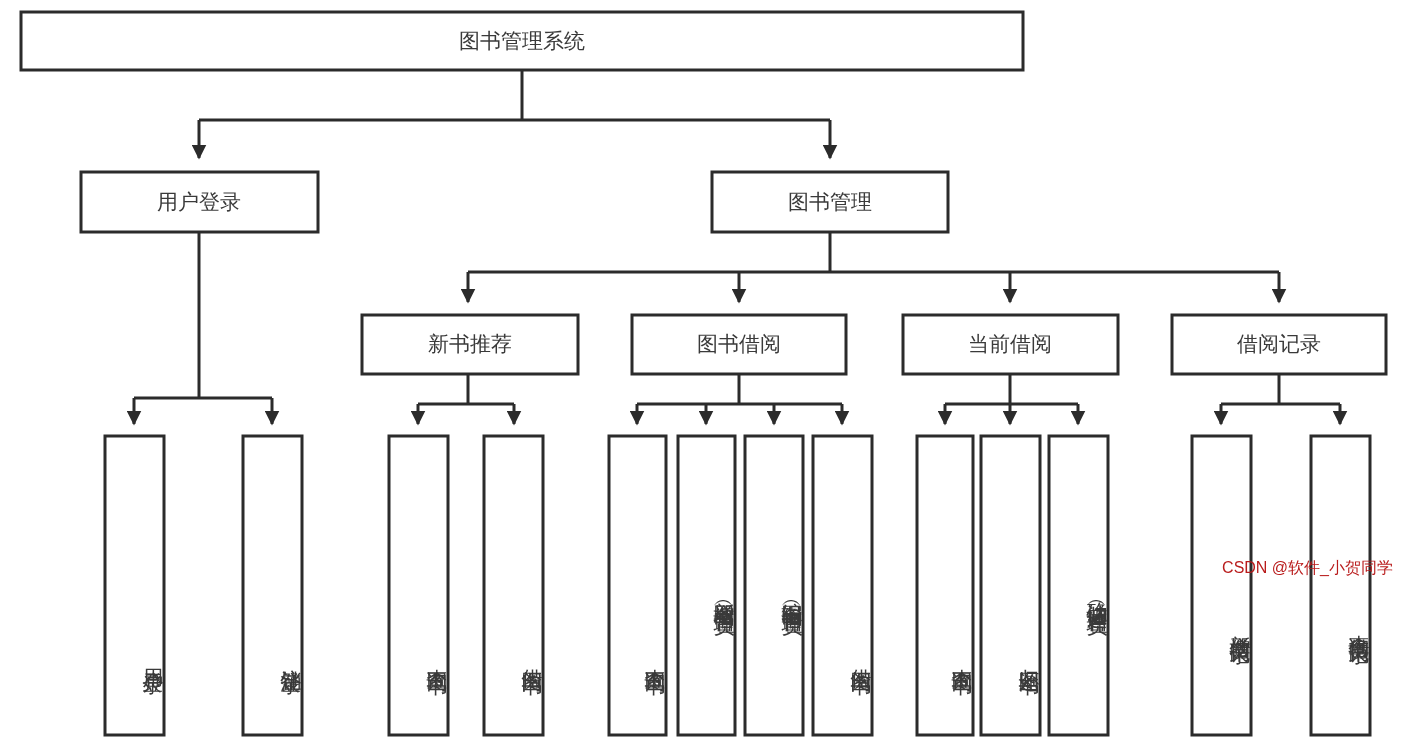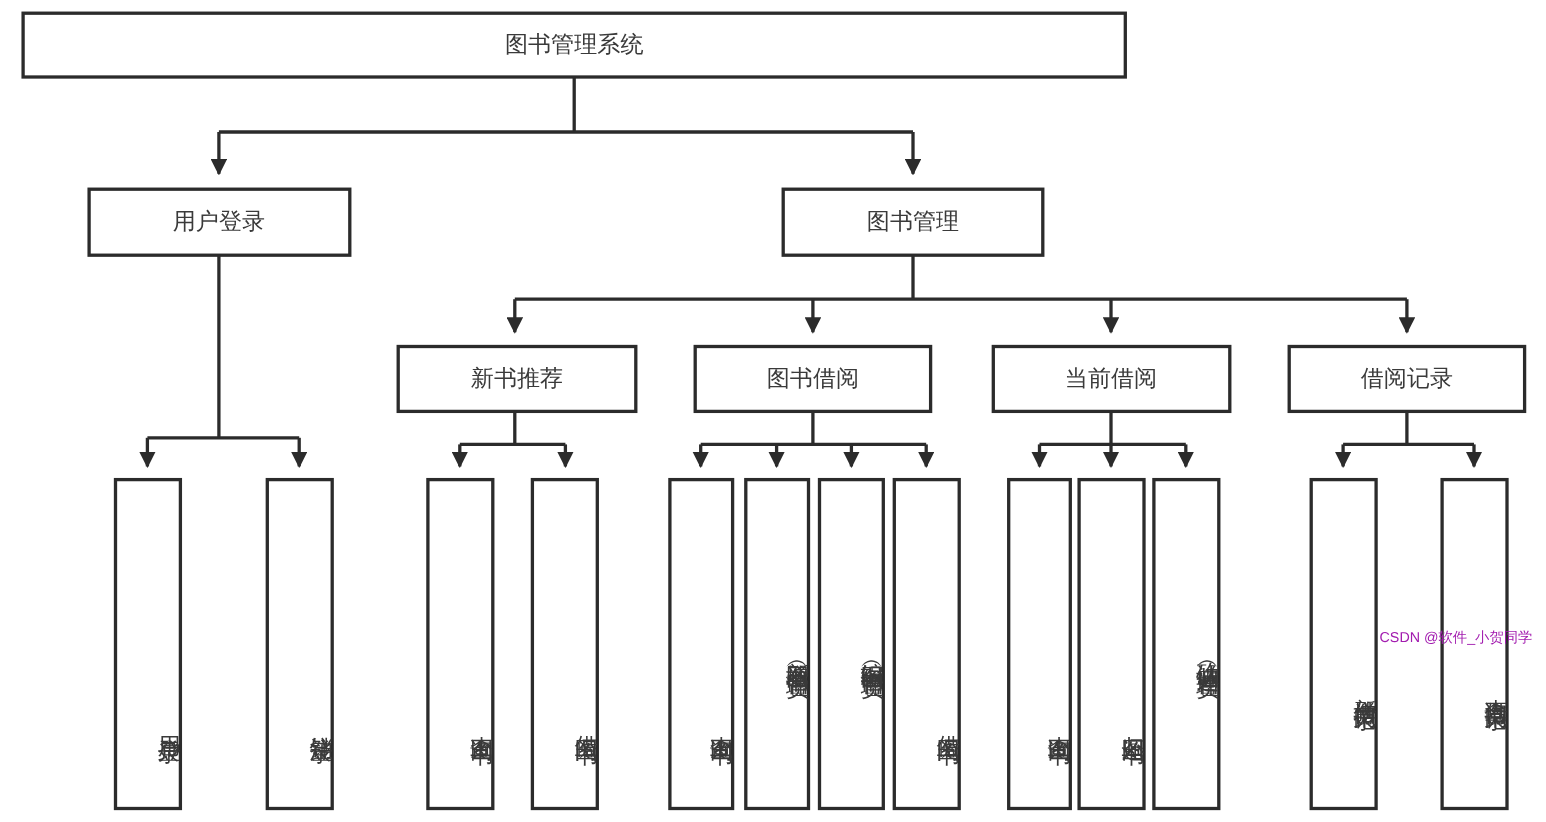--- a/index.html
+++ b/index.html
@@ -59,24 +59,24 @@
     letter-spacing: 2px;
     white-space: nowrap;
     display: flex;
     align-items: flex-start;
     justify-content: center;
     pointer-events: none;
   }
   .watermark {
     position: absolute;
     right: 12px;
-    bottom: 14px;
+    bottom: 24px;
     font-family: "Liberation Sans", "DejaVu Sans", sans-serif;
-    font-size: 13px;
-    color: #a21caf;
+    font-size: 16px;
+    color: #b91c1c;
     white-space: nowrap;
   }
 </style>
 </head>
 <body>
 
 <div id="diagram-root">
 
   <svg class="diagram-canvas" viewBox="0 0 1405 747">
     <defs>

